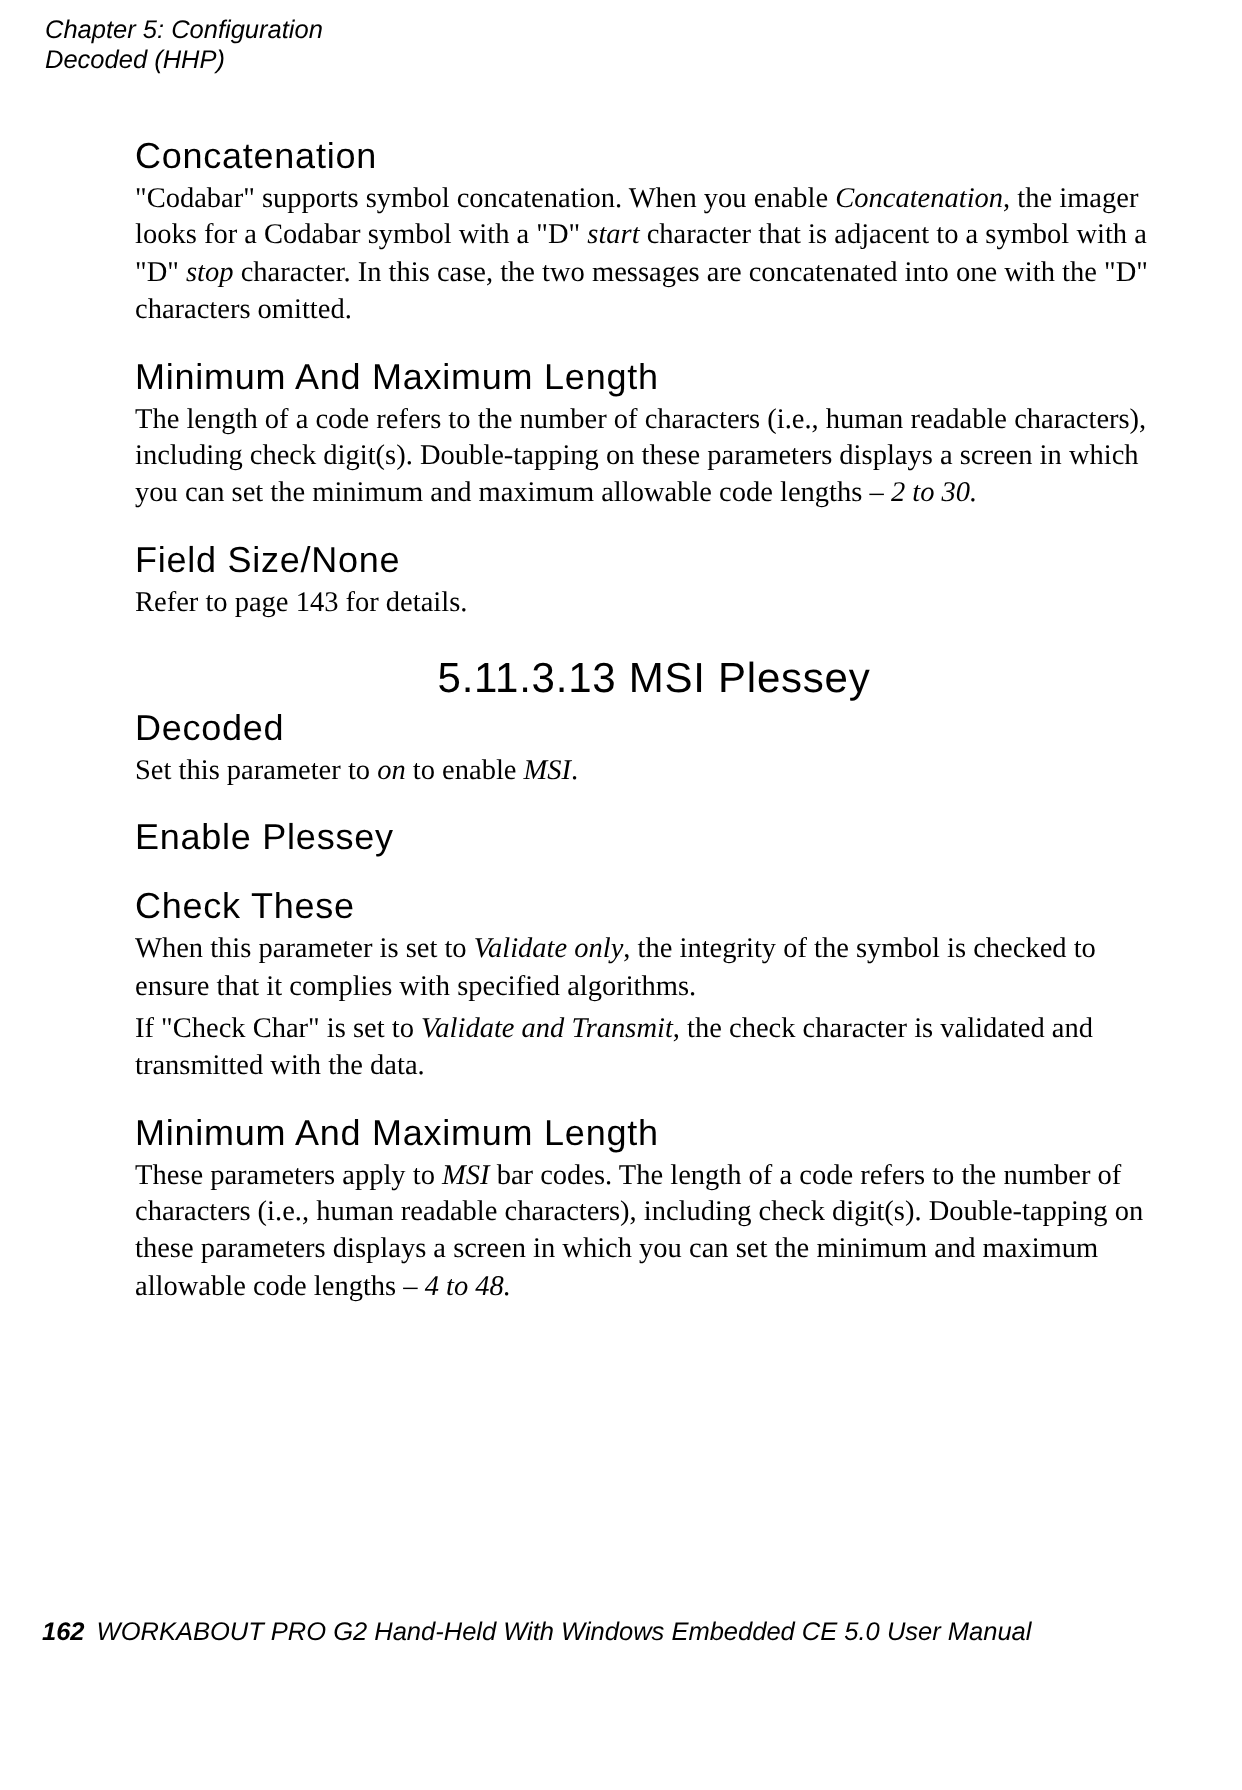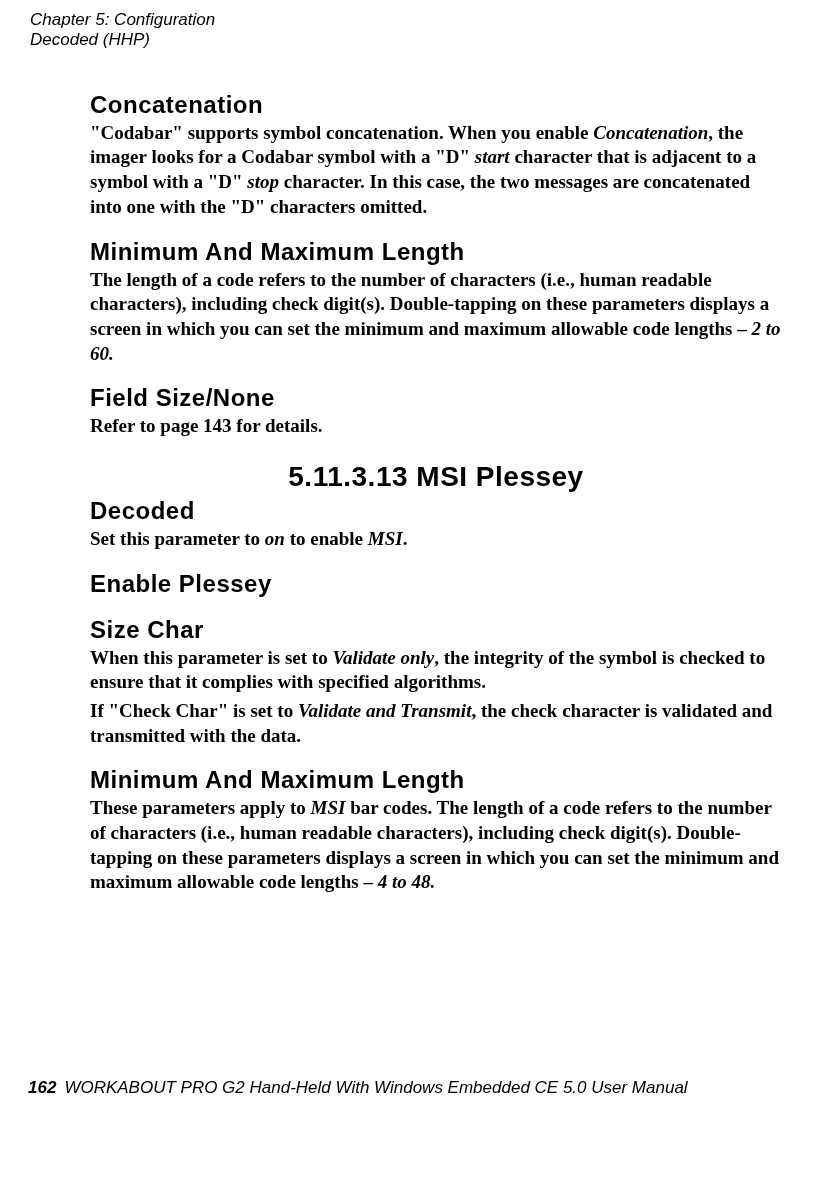--- a/index.html
+++ b/index.html
@@ -24,21 +24,20 @@
   .header-chapter {
     font-family: Arial, Helvetica, sans-serif;
     font-style: italic;
     font-size: 17px;
     line-height: 1.2;
   }
   .content {
     margin-top: 40px;
     margin-left: 60px;
     margin-right: 16px;
-    font-weight: bold;
   }
   .h-sub {
     font-family: "Arial Narrow", Arial, sans-serif;
     font-stretch: condensed;
     font-size: 24px;
     letter-spacing: 0.5px;
     margin-top: 18px;
     margin-bottom: 2px;
   }
   .h-section {
@@ -83,36 +82,36 @@
 
   <div class="content">
 
     <div class="h-sub">Concatenation</div>
     <p class="body-text">
       <span>"Codabar" supports symbol concatenation. When you enable </span><span class="italic">Concatenation</span><span>, the imager looks for a Codabar symbol with a "D" </span><span class="italic">start</span><span> character that is adjacent to a symbol with a "D" </span><span class="italic">stop</span><span> character. In this case, the two messages are concatenated into one with the "D" characters omitted.</span>
     </p>
 
     <div class="h-sub">Minimum And Maximum Length</div>
     <p class="body-text">
-      <span>The length of a code refers to the number of characters (i.e., human readable characters), including check digit(s). Double-tapping on these parameters displays a screen in which you can set the minimum and maximum allowable code lengths – </span><span class="italic">2 to 60.</span>
+      <span>The length of a code refers to the number of characters (i.e., human readable characters), including check digit(s). Double-tapping on these parameters displays a screen in which you can set the minimum and maximum allowable code lengths – </span><span class="italic">2 to 30.</span>
     </p>
 
     <div class="h-sub">Field Size/None</div>
     <p class="body-text">Refer to page 143 for details.</p>
 
     <div class="h-section">5.11.3.13  MSI Plessey</div>
 
     <div class="h-sub" style="margin-top:4px;">Decoded</div>
     <p class="body-text">
       <span>Set this parameter to </span><span class="italic">on</span><span> to enable </span><span class="italic">MSI</span><span>.</span>
     </p>
 
     <div class="h-sub">Enable Plessey</div>
 
-    <div class="h-sub">Size Char</div>
+    <div class="h-sub">Check These</div>
     <p class="body-text">
       <span>When this parameter is set to </span><span class="italic">Validate only</span><span>, the integrity of the symbol is checked to ensure that it complies with specified algorithms.</span>
     </p>
     <p class="body-text">
       <span>If "Check Char" is set to </span><span class="italic">Validate and Transmit</span><span>, the check character is validated and transmitted with the data.</span>
     </p>
 
     <div class="h-sub">Minimum And Maximum Length</div>
     <p class="body-text">
       <span>These parameters apply to </span><span class="italic">MSI</span><span> bar codes. The length of a code refers to the number of characters (i.e., human readable characters), including check digit(s). Double-tapping on these parameters displays a screen in which you can set the minimum and maximum allowable code lengths – </span><span class="italic">4 to 48.</span>

